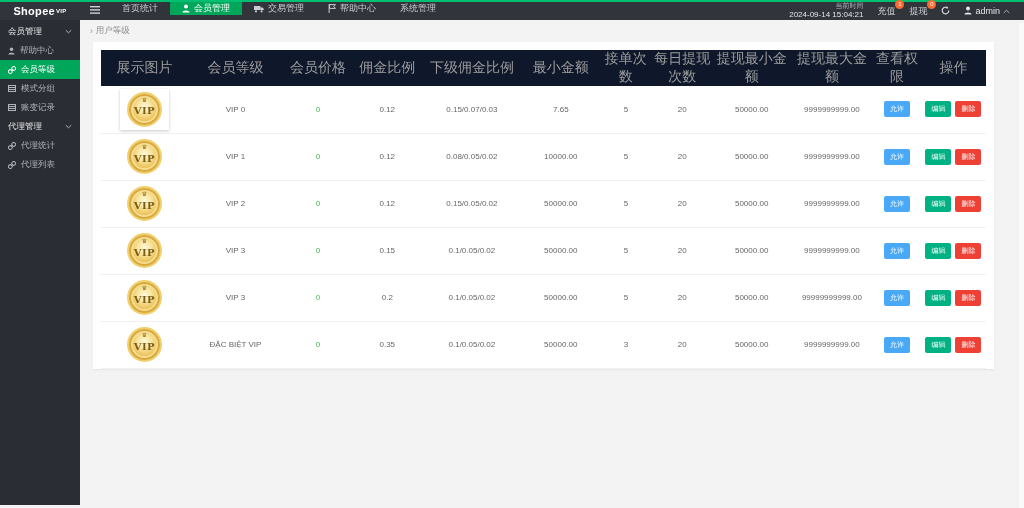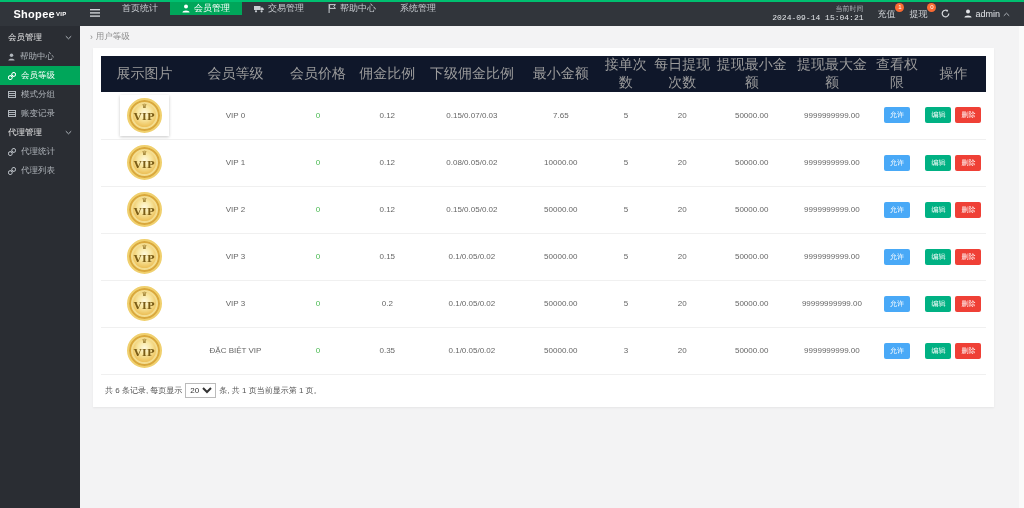--- a/index.html
+++ b/index.html
@@ -1,33 +1,33 @@
 <!DOCTYPE html>
 <html><head>
 <meta charset="utf-8">
 <style>
   * { margin:0; padding:0; box-sizing:border-box; }
   html,body { width:1024px; height:508px; overflow:hidden;
     font-family:"Liberation Sans", sans-serif; background:#f3f3f4; }
 
   
-  .topbar { height:26px; background:#31353b; border-top:2px solid #00bf70;
+  .topbar { height:20px; background:#31353b; border-top:2px solid #00bf70;
     display:flex; align-items:stretch; color:#cfd2d6; font-size:9px; position:relative; z-index:5; }
   .logo { width:80px; display:flex; align-items:center; justify-content:center;
     color:#fff; font-size:11px; font-weight:bold; letter-spacing:.3px; }
   .logo sup { font-size:6px; margin-left:1px; }
   .nav { display:flex; align-items:flex-start; }
   .nav-item { display:flex; align-items:center; gap:4px; padding:0 12px; cursor:pointer; color:#c9cdd2; }
   .nav-item.active { background:#00a65a; color:#fff; }
   .nav-item svg { display:block; }
   .burger { padding:0 10px; display:flex; align-items:center; }
   .top-right { margin-left:auto; display:flex; align-items:center; gap:14px; padding-right:14px; }
   .clock { text-align:right; line-height:1.25; }
   .clock .lbl { font-size:7px; color:#aeb3b9; }
-  .clock .val { font-size:8px; color:#e2e5e8;font-family:Liberation Mono, monospace; }
+  .clock .val { font-size:8px; color:#e2e5e8; }
   .top-link { position:relative; display:flex; align-items:center; cursor:pointer; color:#d6d9dd; }
   .badge { position:absolute; top:-5px; right:-9px; min-width:9px; height:9px; border-radius:5px;
     background:#fa6b33; color:#fff; font-size:6px; line-height:9px; text-align:center; padding:0 1px; }
   .user { display:flex; align-items:center; gap:3px; cursor:pointer; color:#e2e5e8; }
 
   
   .shell { display:flex; height:485px; }
   .sidebar { width:80px; background:#2a2d33; flex:none; padding-top:2px; }
   .side-item { height:19px; display:flex; align-items:center; gap:5px; padding:0 8px;
     font-size:8.5px; color:#b0b5bb; cursor:pointer; }
@@ -433,24 +433,17 @@
     <td>
       <button class="btn btn-blue">允许</button>
     </td>
     <td>
       <button class="btn btn-green">编辑</button><button class="btn btn-red">删除</button>
     </td>
   </tr>
 </tbody>
       </table>
 
-      <div class="pager">
-        <span>共 6 条记录, 每页显示</span>
-        <select>
-          <option selected="">20</option>
-        </select>
-        <span>条, 共 1 页当前显示第 1 页。</span>
-      </div>
     </div>
   </div>
 </div>
 
 <div class="scroll-track"></div>
 
 </body></html>

